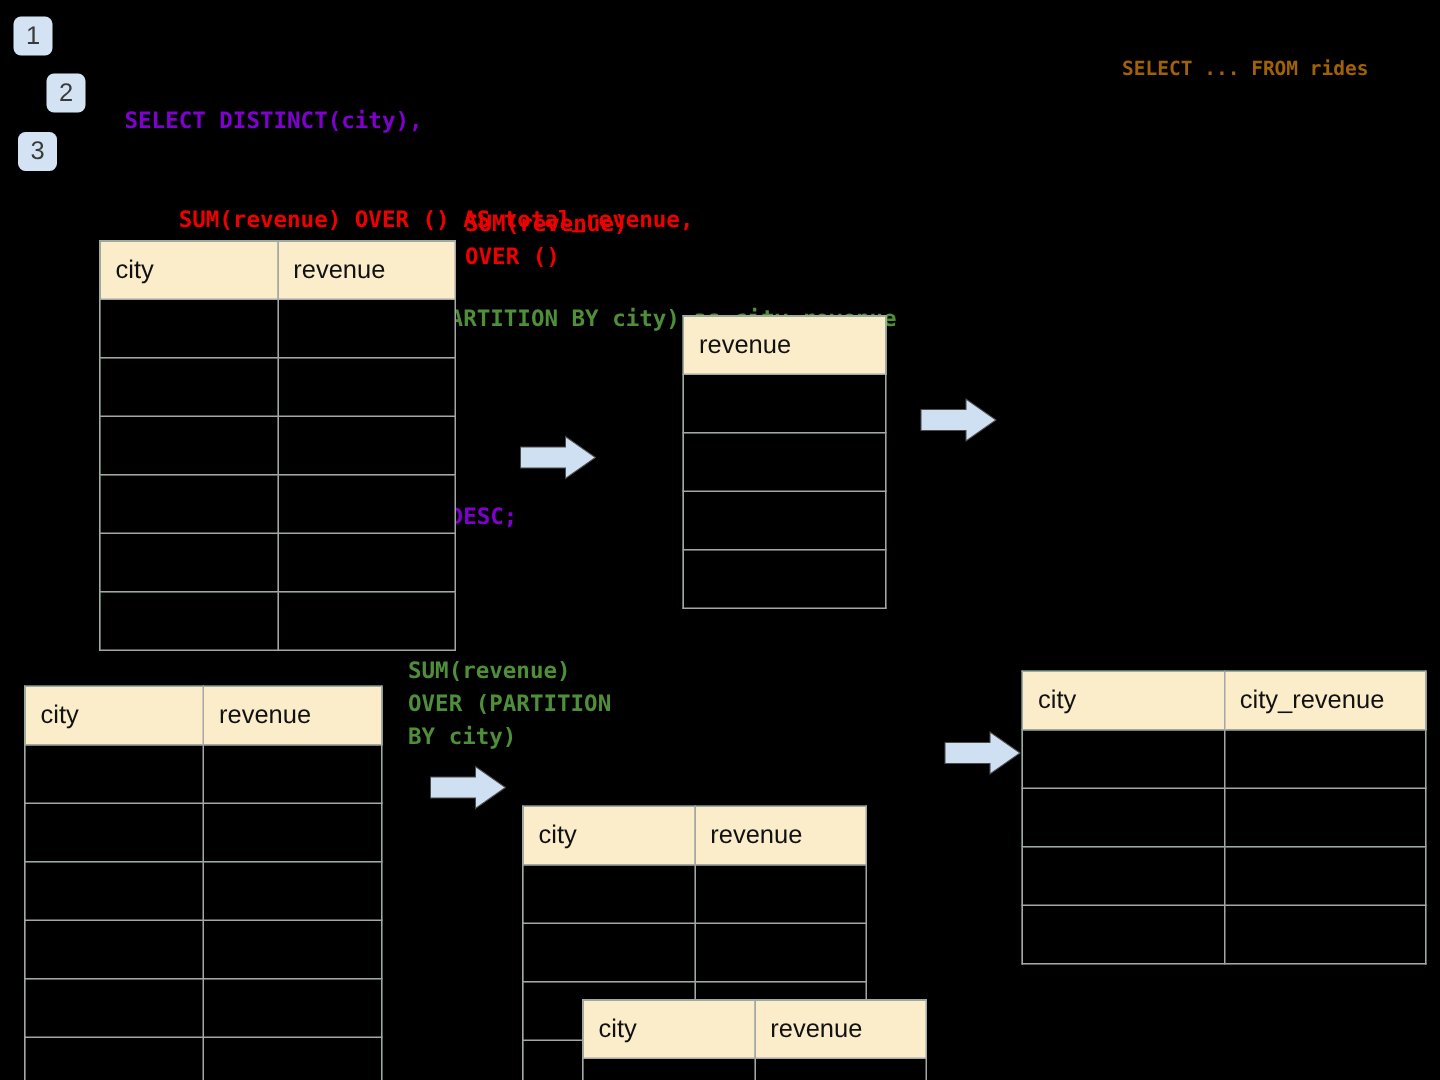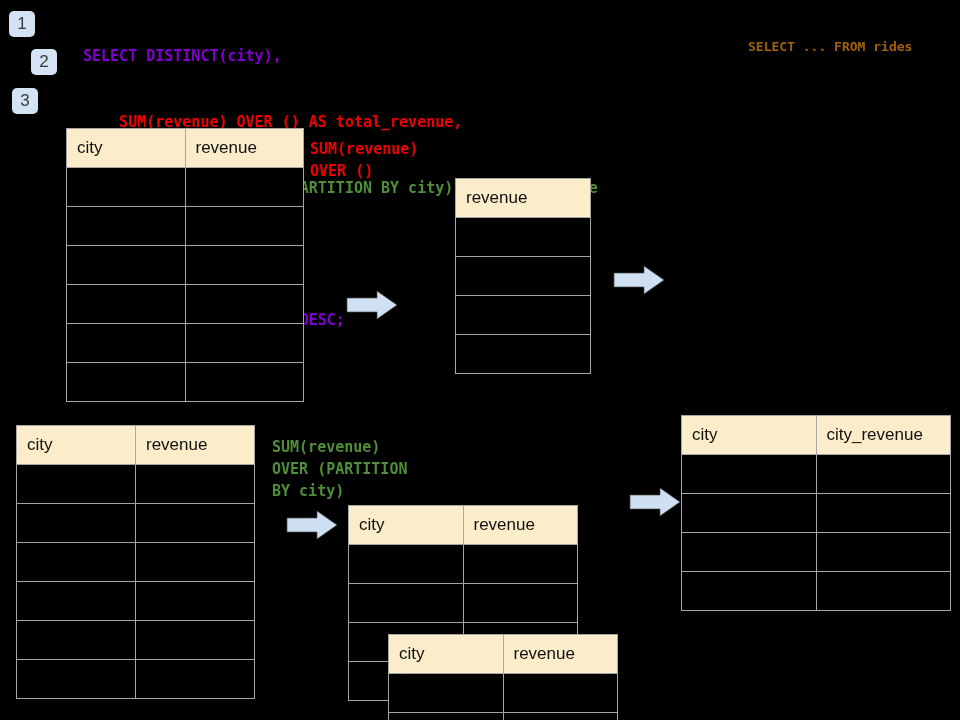--- a/index.html
+++ b/index.html
@@ -37,21 +37,21 @@
     letter-spacing: 0;
   }
   .badge.b1 { left: 9px;  top: 11px; }
   .badge.b2 { left: 31px; top: 49px; }
   .badge.b3 { left: 12px; top: 88px; }
 
   
   .sql {
     position: absolute;
     left: 83px;
-    top: 1px;
+    top: 25px;
     font-family: "DejaVu Sans Mono", monospace;
     font-size: 15px;
     line-height: 22px;
     white-space: pre;
     font-weight: bold;
     letter-spacing: 0px;
   }
   .sql .ln { display: block; }
   .c-purple { color: #8000d0; }
   .c-red    { color: #ef0000; }
@@ -81,20 +81,21 @@
   }
   .anno.red   { color: #ef0000; left: 310px; top: 138px; }
   .anno.green { color: #4f8f3a; left: 272px; top: 436px; }
 
   
   .tbl {
     position: absolute;
     border-collapse: collapse;
     table-layout: fixed;
     background: #15803d;
+    margin-top: 32px;
   }
   .tbl td {
     border: 1px solid #a6a6a6;
     padding: 0;
     height: 38px;
     background: #000000;
   }
   .tbl th {
     border: 1px solid #a6a6a6;
     background: #fbecca;

